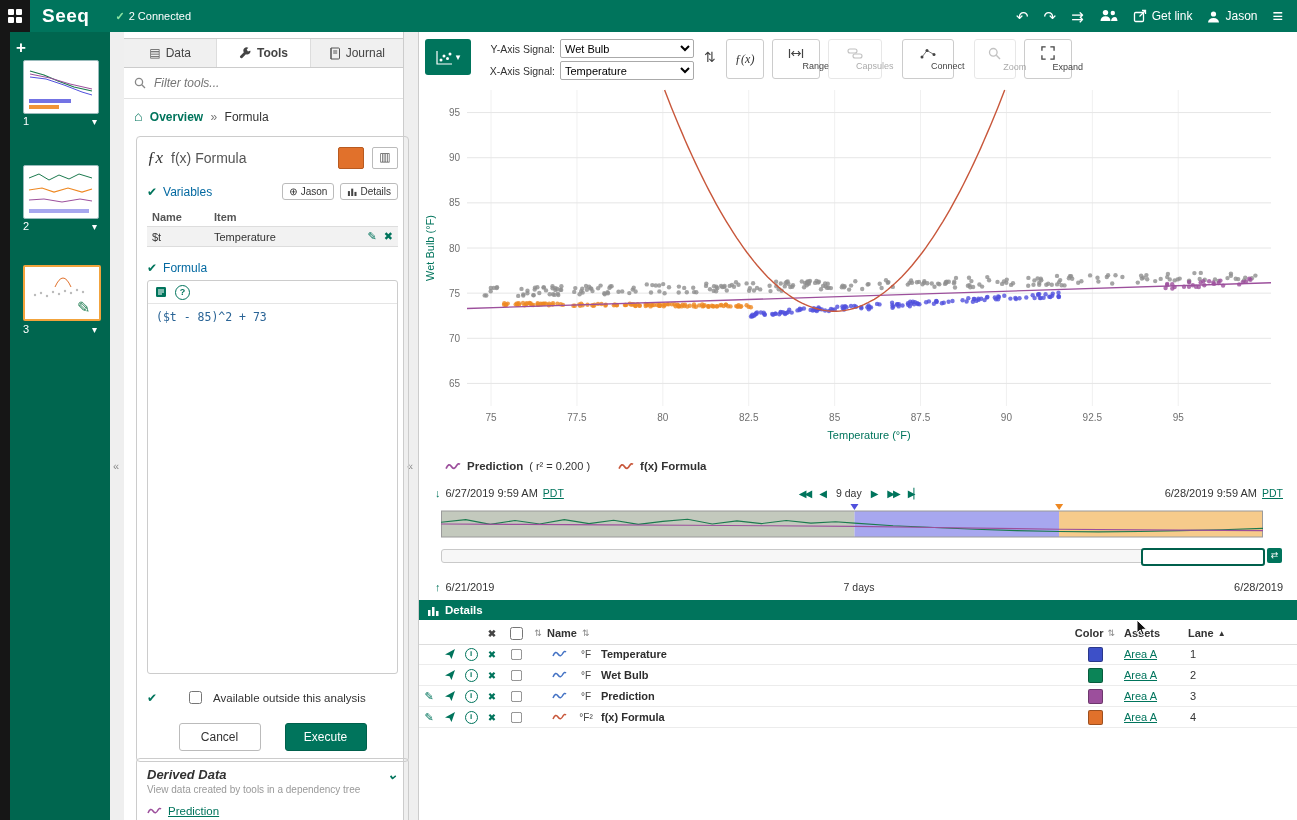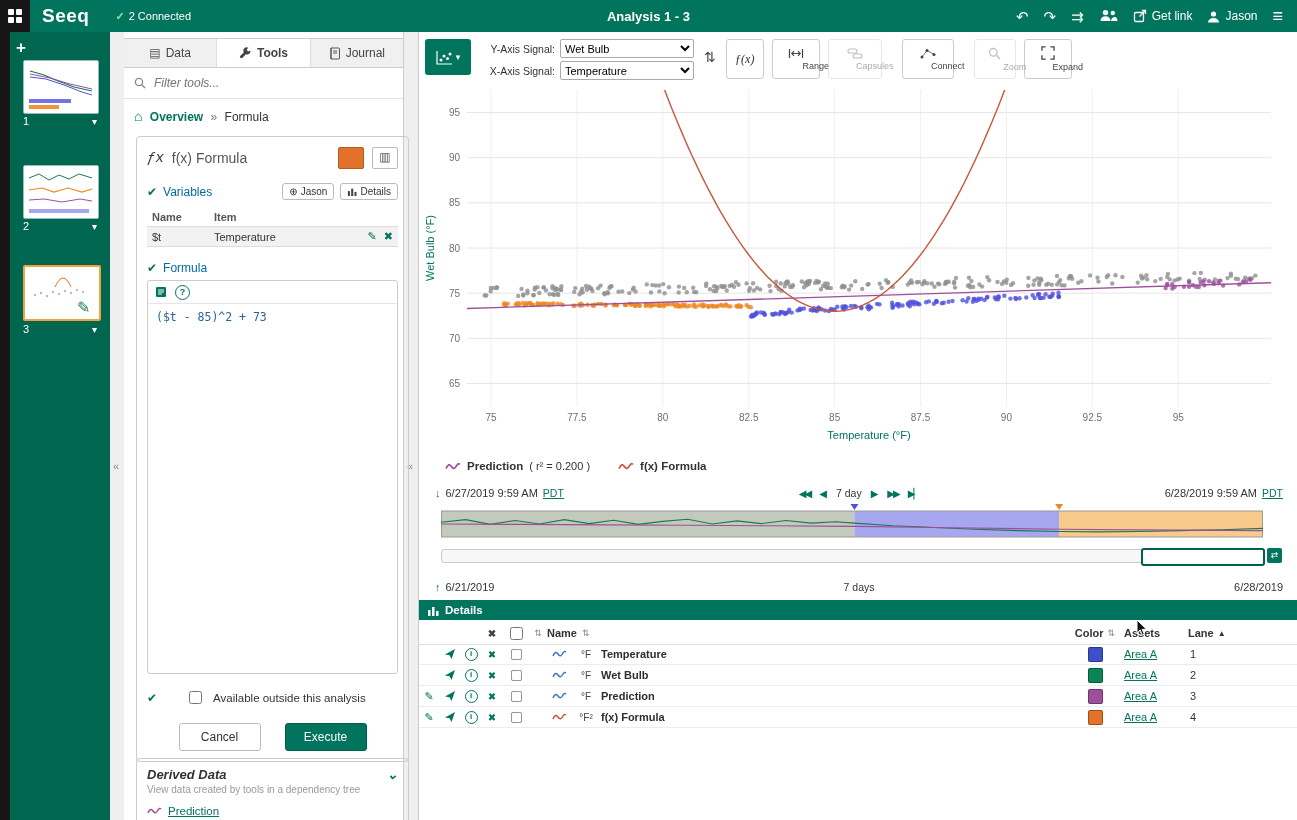--- a/index.html
+++ b/index.html
@@ -43,21 +43,21 @@
   .tab.active{background:#fff;font-weight:bold;}
   #filter-row{display:flex;align-items:center;height:30px;border-bottom:1px solid #e2e2e2;padding:0 10px;gap:6px;}
   .filter-input{border:none;outline:none;flex:1;font-size:12px;font-style:italic;color:#555;font-family:"Liberation Sans",sans-serif;}
   #breadcrumb{padding:9px 10px 4px 10px;font-size:12px;}
   #breadcrumb .home{color:#00745C;font-size:14px;margin-right:4px;}
   #breadcrumb .root{color:#00745C;font-weight:bold;text-decoration:none;}
   #breadcrumb .sep{color:#777;margin:0 4px;}
 
   #tool-card{position:absolute;left:12px;top:104px;width:251px;height:604px;border:1px solid #ccc;border-radius:4px;padding:10px;display:flex;flex-direction:column;}
   .tc-header{display:flex;align-items:center;gap:8px;}
-  .fx-glyph{font-family:Liberation Mono, monospace;font-style:italic;font-size:14px;color:#333;}
+  .fx-glyph{font-family:Liberation Serif, serif;font-style:italic;font-size:17px;color:#333;}
   .tc-title{font-size:14px;color:#555;flex:1;}
   .swatch-btn{width:24px;height:20px;background:#E1712B;border:1px solid #b85a20;border-radius:2px;cursor:pointer;}
   .cols-btn{width:24px;height:20px;border:1px solid #bbb;border-radius:2px;background:#fff;color:#555;font-size:12px;line-height:18px;text-align:center;cursor:pointer;}
   .sect-row{display:flex;align-items:center;gap:6px;margin-top:14px;}
   .chk-green{color:#00745C;font-size:12px;}
   .sect-label{font-size:12px;color:#0369a1;flex-shrink:0;}
   .sect-row .spacer{flex:1;}
   .mini-btn{display:inline-flex;align-items:center;gap:3px;font-size:10px;color:#333;border:1px solid #bbb;border-radius:3px;background:#fff;padding:2px 6px;cursor:pointer;}
   #var-table{margin-top:8px;font-size:11px;}
   .vt-head,.vt-row{display:grid;grid-template-columns:62px 1fr 40px;padding:3px 5px;align-items:center;}
@@ -161,21 +161,20 @@
           <span></span>
           <span></span>
           <span></span>
         </span>
     </div>
     <span id="logo">Seeq</span>
     <span id="connected">
       <span class="chk">✓</span>
       <span>2 Connected</span>
     </span>
-    <span id="tb-title">Analysis 1 - 3</span>
     <div id="tb-right">
       <span class="tb-ico">↶</span>
       <span class="tb-ico">↷</span>
       <span class="tb-ico">⇉</span>
       <span>
         <svg width="19" height="14" viewBox="0 0 19 14">
           <circle cx="6.5" cy="4.6" r="2.7" fill="#fff"></circle>
           <path d="M1.5 13c0-3.1 2.1-4.7 5-4.7s5 1.6 5 4.7z" fill="#fff"></path>
           <circle cx="13.8" cy="5" r="2.2" fill="#fff"></circle>
           <path d="M12 13c.3-2.7 1.7-4.1 4-4.1 1.3 0 2.3 1.5 2.5 4.1z" fill="#fff"></path>
@@ -1077,21 +1076,21 @@
 
     <div id="daterow">
       <span class="left">
         <span class="grn">↓</span>
         <span>6/27/2019 9:59 AM</span>
         <a class="tz-link">PDT</a>
       </span>
       <span class="center">
         <span class="navi">◀◀</span>
         <span class="navi" style="letter-spacing:0;">◀</span>
-        <span class="step-lbl">7 day</span>
+        <span class="step-lbl">9 day</span>
         <span class="navi" style="letter-spacing:0;">▶</span>
         <span class="navi">▶▶</span>
         <span class="navi">▶▏</span>
       </span>
       <span class="right">
         <span>6/28/2019 9:59 AM</span>
         <a class="tz-link">PDT</a>
       </span>
     </div>
 

